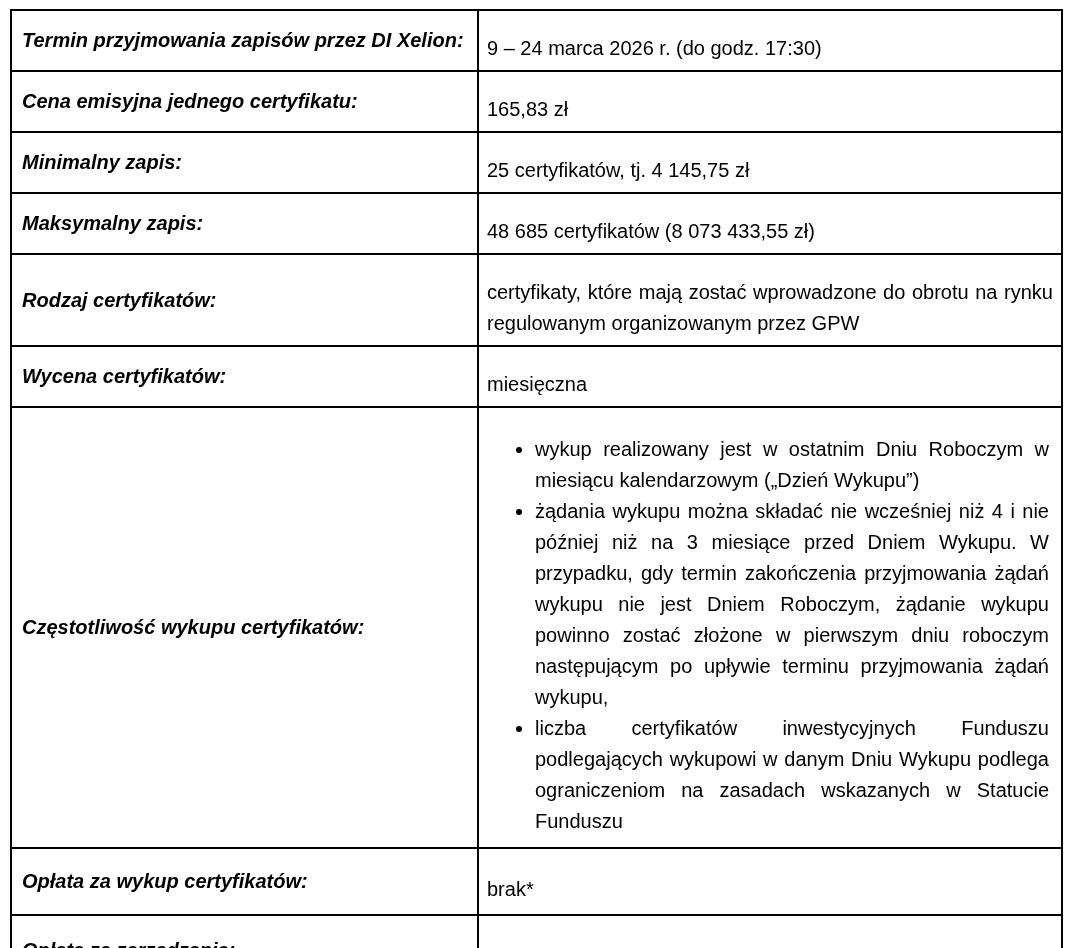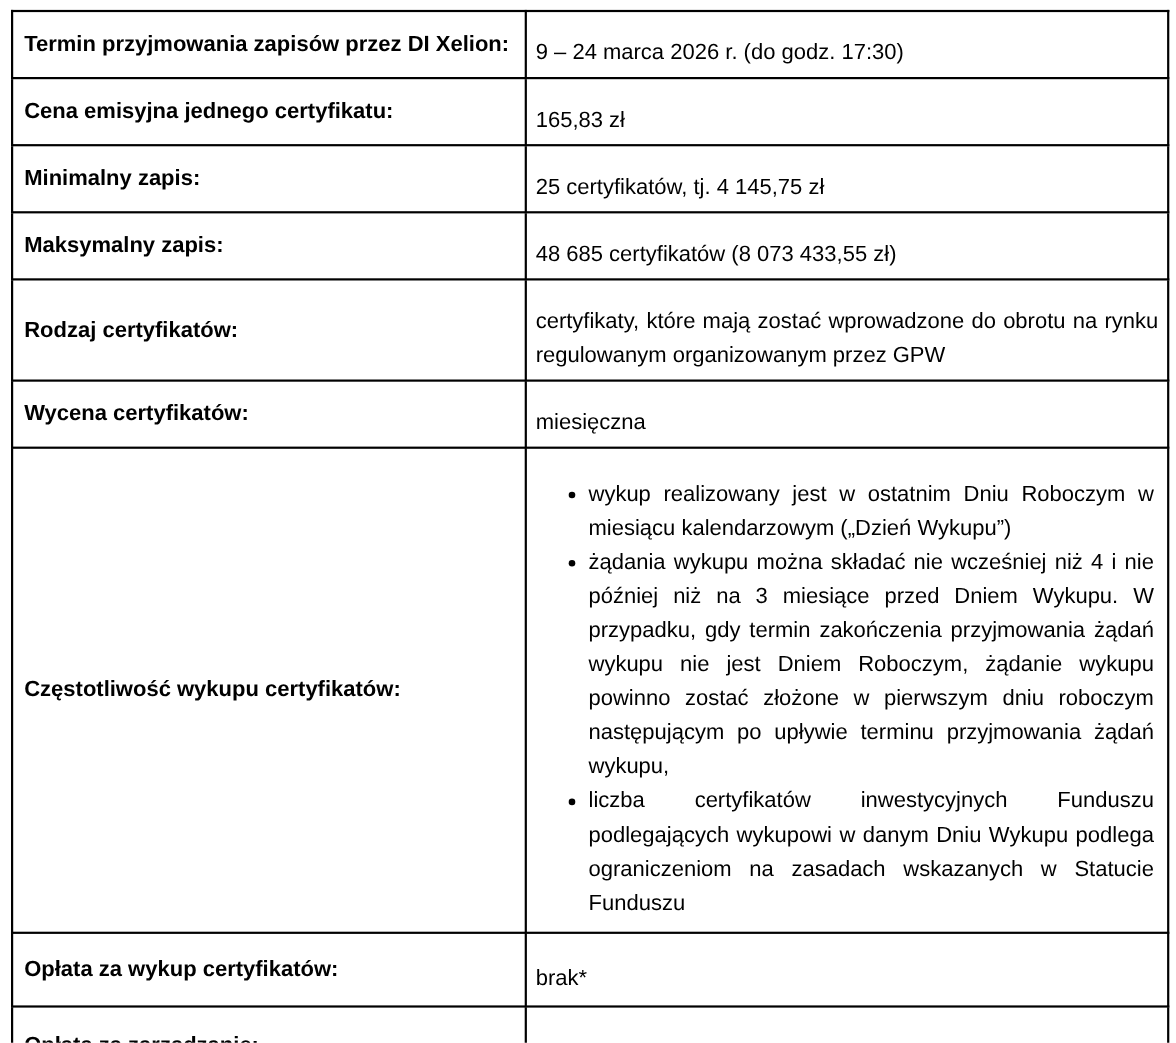--- a/index.html
+++ b/index.html
@@ -27,20 +27,21 @@
     border: 2px solid #000000;
     vertical-align: middle;
     box-sizing: border-box;
   }
   td.label-cell {
     font-size: 20px;
     font-weight: bold;
     padding: 4px 6px 4px 10px;
     white-space: nowrap;
     text-align: left;
+    font-style: italic;
   }
   td.value-cell {
     font-size: 20px;
     line-height: 31px;
     padding: 22px 8px 6px 8px;
     text-align: justify;
   }
   td.value-cell ul {
     margin: 4px;
     padding: 0 0 0 44px;

